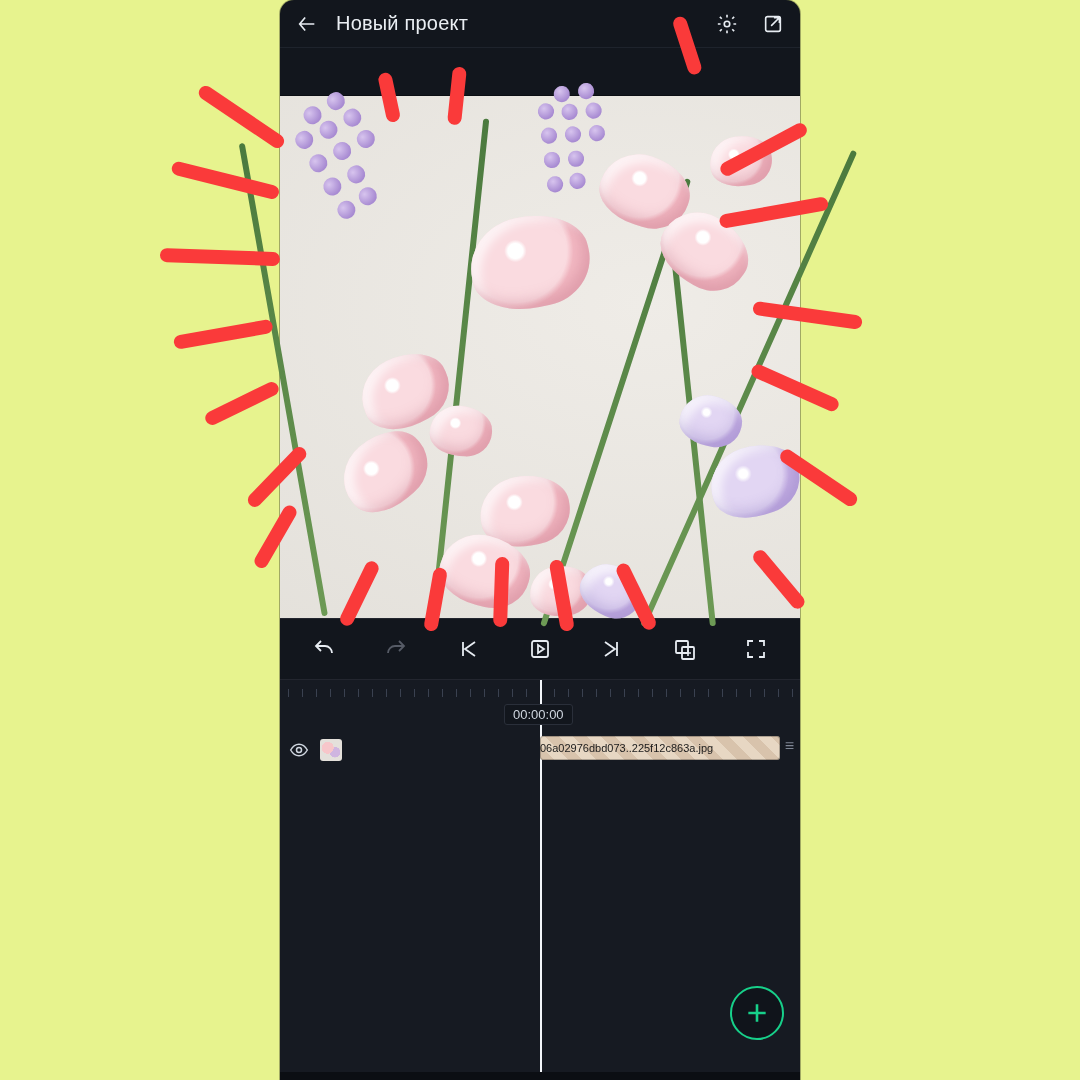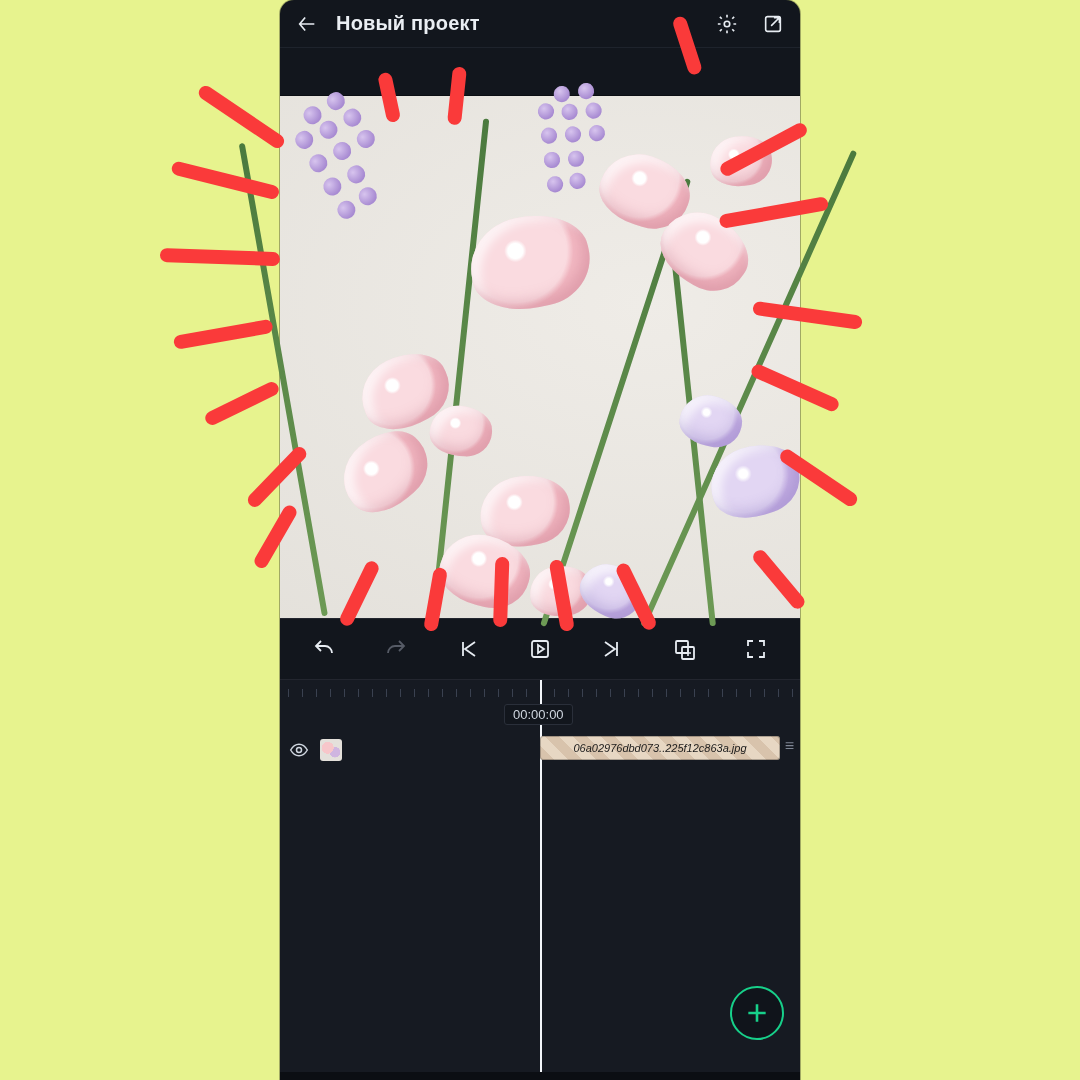--- a/index.html
+++ b/index.html
@@ -30,21 +30,21 @@
     height:48px;
     display:flex;
     align-items:center;
     gap:12px;
     padding:0 10px;
     border-bottom:1px solid #1e232c;
   }
   .topbar .title{
     flex:1;
     font-size:20px;
-    font-weight:700;
+    font-weight:400;
     letter-spacing:.2px;
   }
   .iconbtn{
     width:34px;height:34px;
     display:flex;align-items:center;justify-content:center;
     border-radius:6px;
     color:#e7ecf2;
   }
   .iconbtn svg{stroke:#e7ecf2;stroke-width:1.8;fill:none}
 
@@ -111,25 +111,24 @@
     background:
       radial-gradient(circle at 35% 40%,#f7c6ca 0 30%,transparent 31%),
       radial-gradient(circle at 68% 60%,#cfb5e0 0 26%,transparent 27%),
       #e4e0db;
   }
   .clip{
     position:absolute;left:260px;top:56px;height:24px;width:240px;
     border-radius:3px;
     background:
       repeating-linear-gradient(45deg,#d8c3ac 0 10px,#e7d7c3 10px 20px);
-    display:flex;align-items:center;justify-content:center;
+    display:flex;align-items:center;justify-content:flex-start;
     color:#1b1b1b;font-size:11px;font-weight:500;
     overflow:hidden;white-space:nowrap;
     box-shadow:inset 0 0 0 1px rgba(0,0,0,.25);
-    font-style:italic;
   }
   .track-more{
     position:absolute;right:6px;top:58px;color:#7e8694;font-size:16px;line-height:1;
   }
 
   
   .fab{
     position:absolute;right:16px;bottom:40px;
     width:54px;height:54px;border-radius:50%;
     border:2.5px solid #17d08a;

